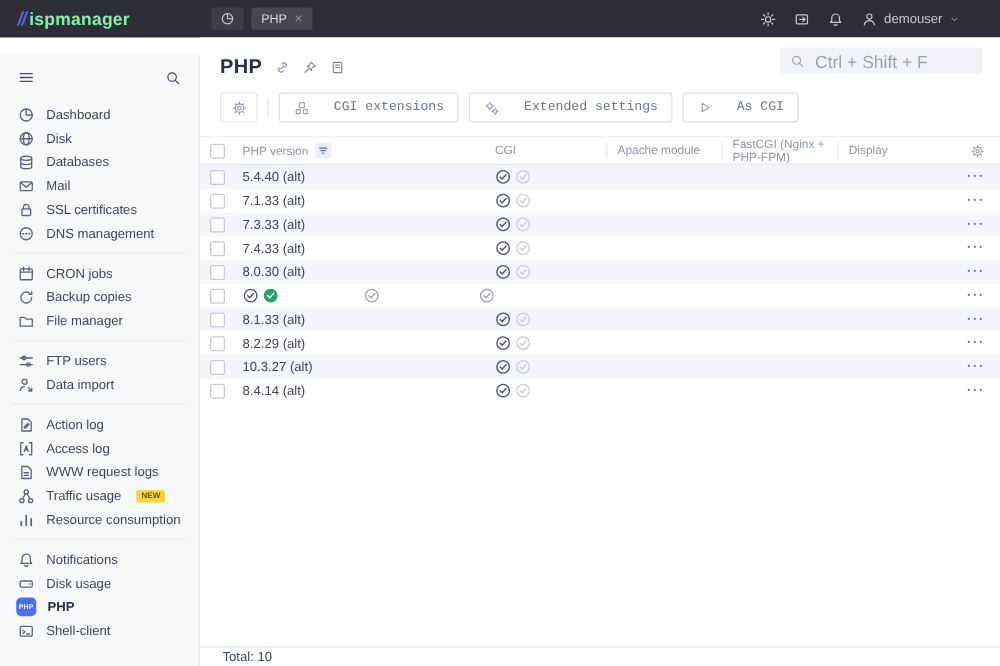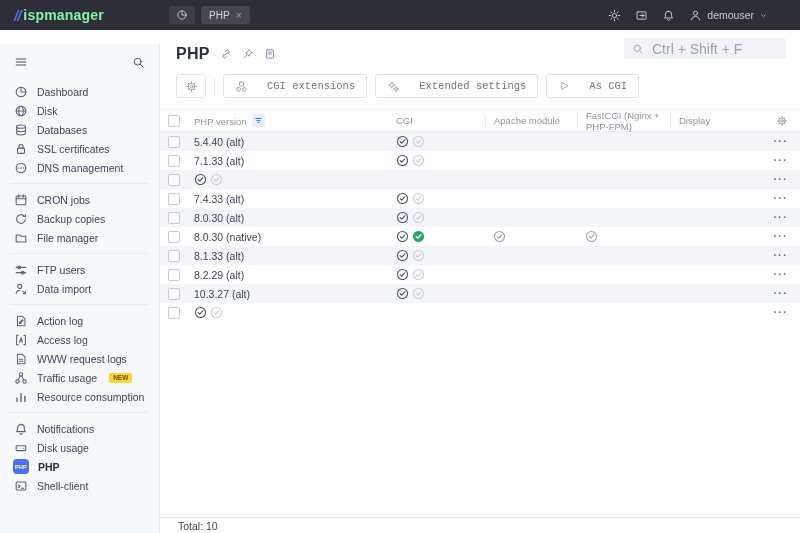--- a/index.html
+++ b/index.html
@@ -289,20 +289,26 @@
       <span class="lbl">Disk</span>
       </div>
     <div class="side-item">
       <svg class="ic" width="14" height="14">
           <use href="#i-db"></use>
         </svg>
       <span class="lbl">Databases</span>
       </div>
     <div class="side-item">
       <svg class="ic" width="14" height="14">
+          <use href="#i-mail"></use>
+        </svg>
+      <span class="lbl">Mail</span>
+      </div>
+    <div class="side-item">
+      <svg class="ic" width="14" height="14">
           <use href="#i-lock"></use>
         </svg>
       <span class="lbl">SSL certificates</span>
       </div>
     <div class="side-item">
       <svg class="ic" width="14" height="14">
           <use href="#i-dns"></use>
         </svg>
       <span class="lbl">DNS management</span>
       </div>
@@ -551,20 +557,21 @@
     <span class="c-display"></span>
     <span class="c-actions">
             <span class="dots">···</span>
           </span>
   </div>
 
   <div class="trow alt">
     <span class="c-check">
             <span class="cb"></span>
           </span>
+    <span class="c-version v">7.3.33 (alt)</span>
     <span class="c-cgi">
       <svg class="chk chk1" viewBox="0 0 14 14">
               <circle cx="7" cy="7" r="5.4"></circle>
               <path d="M4.5 7.1l1.7 1.7 3.3-3.6"></path>
             </svg>
       <svg class="chk chk2 light" viewBox="0 0 14 14">
               <circle cx="7" cy="7" r="5.4"></circle>
               <path d="M4.5 7.1l1.7 1.7 3.3-3.6"></path>
             </svg>
     </span>
@@ -649,21 +656,20 @@
     <span class="c-display"></span>
     <span class="c-actions">
             <span class="dots">···</span>
           </span>
   </div>
 
   <div class="trow">
     <span class="c-check">
             <span class="cb"></span>
           </span>
-    <span class="c-version v">8.0.30 (native)</span>
     <span class="c-cgi">
       <svg class="chk chk1" viewBox="0 0 14 14">
               <circle cx="7" cy="7" r="5.4"></circle>
               <path d="M4.5 7.1l1.7 1.7 3.3-3.6"></path>
             </svg>
       <svg class="chk chk2 green" viewBox="0 0 14 14">
               <circle cx="7" cy="7" r="5.4"></circle>
               <path d="M4.5 7.1l1.7 1.7 3.3-3.6"></path>
             </svg>
     </span>
@@ -781,20 +787,21 @@
     <span class="c-display"></span>
     <span class="c-actions">
             <span class="dots">···</span>
           </span>
   </div>
 
   <div class="trow">
     <span class="c-check">
             <span class="cb"></span>
           </span>
+    <span class="c-version v">8.4.14 (alt)</span>
     <span class="c-cgi">
       <svg class="chk chk1" viewBox="0 0 14 14">
               <circle cx="7" cy="7" r="5.4"></circle>
               <path d="M4.5 7.1l1.7 1.7 3.3-3.6"></path>
             </svg>
       <svg class="chk chk2 light" viewBox="0 0 14 14">
               <circle cx="7" cy="7" r="5.4"></circle>
               <path d="M4.5 7.1l1.7 1.7 3.3-3.6"></path>
             </svg>
     </span>

